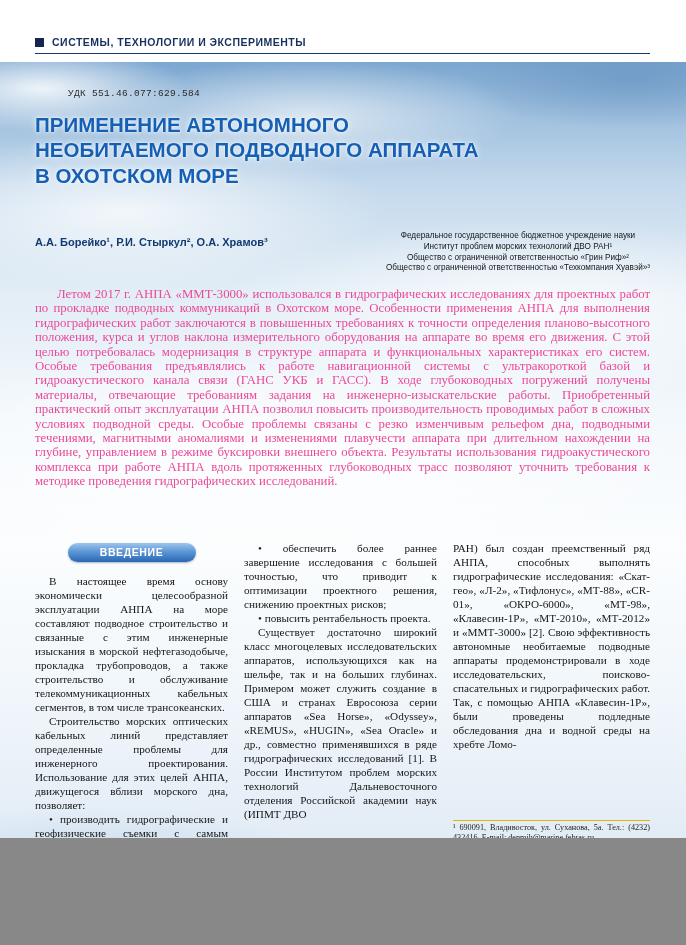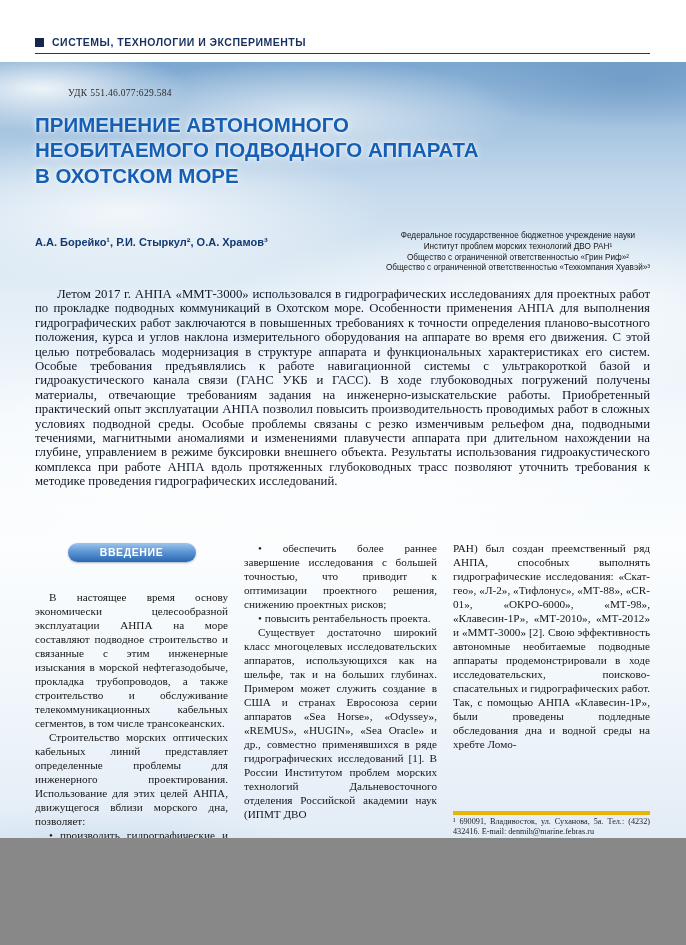--- a/index.html
+++ b/index.html
@@ -26,49 +26,49 @@
   
   .topbar { position:absolute; left:35px; top:36px; width:615px; z-index:2;
     display:flex; align-items:center; gap:8px;
     font-family:"Liberation Sans", sans-serif; }
   .topbar .sq { width:9px; height:9px; background:#14264d; flex:0 0 auto; }
   .topbar .lbl { font-size:10.5px; font-weight:600; letter-spacing:.5px; color:#16305f; }
   .toprule { position:absolute; left:35px; top:53px; width:615px; height:0;
     border-top:1.6px solid #1c3a6e; z-index:2; }
   
   .udc { position:absolute; left:68px; top:88px; z-index:2;
-    font-family:Liberation Serif, serif; font-size:9.5px; color:#2b2b2b; letter-spacing:.3px; }
+    font-family:Liberation Mono, monospace; font-size:9.5px; color:#2b2b2b; letter-spacing:.3px; }
   .title { position:absolute; left:35px; top:112px; width:615px; z-index:2;
     text-align:left; font-family:"Liberation Sans", sans-serif;
     font-weight:bold; font-size:20.5px; line-height:1.24; color:#155fb5;
     text-shadow:0 0 6px rgba(255,255,255,.85), 0 0 2px rgba(255,255,255,.9); }
   .authors { position:absolute; left:35px; top:234px; z-index:2;
     font-family:"Liberation Sans", sans-serif; font-weight:bold;
     font-size:11px; line-height:1.5; color:#123a73; }
   .affils { position:absolute; right:36px; top:231px; z-index:2; text-align:center;
     font-family:"Liberation Sans", sans-serif; font-size:8.2px; line-height:1.32; color:#151515; }
   
   .abstract { position:absolute; left:35px; top:287px; width:615px; z-index:2;
-    font-size:12.8px; line-height:14.4px; text-align:justify; text-indent:22px; color:#0f172a; }
+    font-size:12.8px; line-height:14.4px; text-align:justify; text-indent:22px; color:#ec4899; }
   
   .cols { position:absolute; left:35px; top:541px; width:615px; height:356px; z-index:2;
     display:flex; gap:16px; }
   .col { width:193px; display:flex; flex-direction:column; }
   .col:last-child { width:197px; }
   .col p { font-size:11.2px; line-height:14px; text-align:justify; text-indent:14px; color:#161616; }
   .col p.noindent { text-indent:0; }
-  .introbox { width:128px; margin:2px auto 28px auto; padding:3px 0 4px 0;
+  .introbox { width:128px; margin:2px auto 12px auto; padding:3px 0 4px 0;
     border-radius:10px; text-align:center;
     background:linear-gradient(180deg,#9dc6ec 0%,#5a94d4 48%,#2b67b2 100%);
     box-shadow:0 1px 2px rgba(20,50,100,.35);
     font-family:"Liberation Sans", sans-serif; font-weight:bold;
     font-size:10.5px; letter-spacing:.6px; color:#ffffff; }
   .footnotes { margin-top:auto; }
   .fn { font-size:8.2px; line-height:10.4px; text-align:justify; color:#222;
-    border-top:4px solid #eab308; padding-top:2px; margin-top:3px; }
+    border-top:1px solid #eab308; padding-top:2px; margin-top:3px; }
   
   .botrule { position:absolute; left:35px; top:897px; width:615px; height:0;
     border-top:1.4px solid #23427a; z-index:2; }
   .footer { position:absolute; left:35px; top:901px; width:615px; z-index:2;
     display:flex; align-items:baseline; gap:14px;
     font-family:"Liberation Sans", sans-serif; color:#1d3c70; }
   .pagenum { font-size:13px; font-weight:bold; }
   .journal { font-size:8.5px; letter-spacing:.4px; }
   
   .watermark-text { position:absolute; left:46px; top:864px; z-index:6;

